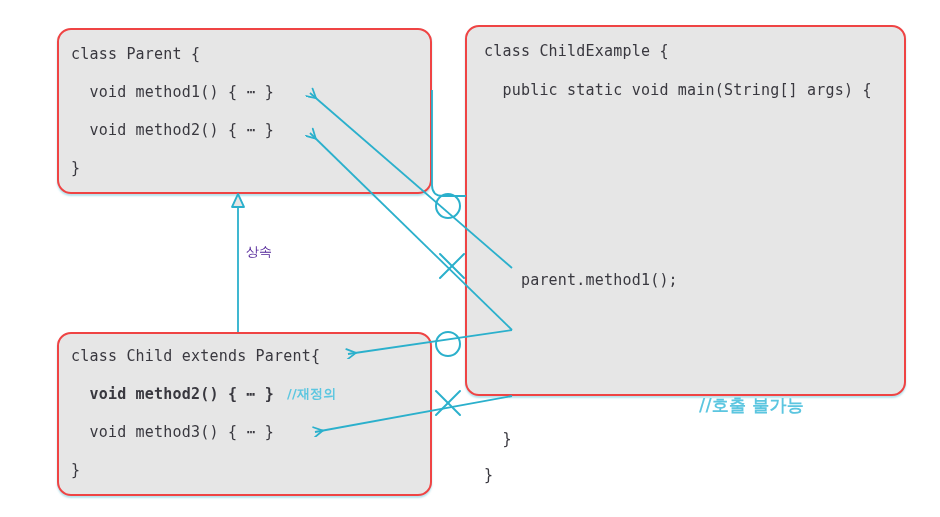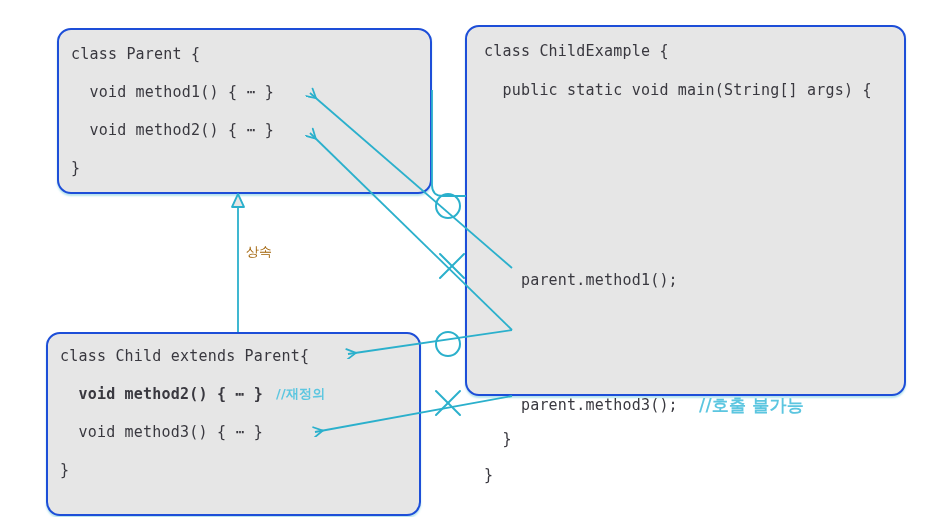--- a/index.html
+++ b/index.html
@@ -8,43 +8,43 @@
     background:#ffffff;
     font-family:"DejaVu Sans Mono","Liberation Mono",monospace;
     overflow:hidden;
     position:relative;
   }
   #stage{position:absolute;left:0;top:0;width:940px;height:517px;}
 
   .code-box{
     position:absolute;
     background:#e6e6e6;
-    border:2px solid #1d4ed8;
+    border:2px solid #ef4444;
     border-radius:14px;
     box-sizing:border-box;
     box-shadow:0 2px 2px rgba(43,176,204,.35);
   }
   #parent-box{left:57px;top:28px;width:375px;height:166px;}
-  #child-box{left:46px;top:332px;width:375px;height:184px;}
+  #child-box{left:57px;top:332px;width:375px;height:164px;}
   #example-box{left:465px;top:25px;width:441px;height:371px;}
 
   .code-line{
     position:absolute;
     color:#39383f;
     font-size:15px;
     line-height:16px;
     white-space:pre;
     letter-spacing:.2px;
   }
   .code-line.bold{font-weight:bold;}
   .comment{color:#5cc6e0;font-weight:bold;}
 
   .edge-label{
     position:absolute;
-    color:#a16207;
+    color:#4c1d95;
     font-size:13px;
     font-family:"DejaVu Sans","Liberation Sans",sans-serif;
     white-space:pre;
   }
 
   svg#wires{position:absolute;left:0;top:0;width:940px;height:517px;pointer-events:none;}
 </style>
 </head>
 <body>
 
@@ -62,21 +62,20 @@
     <div class="code-line bold" style="left:12px;top:52px;">  void method2() { ⋯ }</div>
     <div class="code-line comment" style="left:228px;top:52px;font-family:'DejaVu Sans','Liberation Sans',sans-serif;font-size:13px;">//재정의</div>
     <div class="code-line" style="left:12px;top:90px;">  void method3() { ⋯ }</div>
     <div class="code-line" style="left:12px;top:128px;">}</div>
   </div>
 
   <div class="code-box" id="example-box">
     <div class="code-line" style="left:17px;top:16px;">class ChildExample {</div>
     <div class="code-line" style="left:17px;top:55px;">  public static void main(String[] args) {</div>
     <div class="code-line" style="left:17px;top:245px;">    parent.method1();</div>
-    <div class="code-line" style="left:17px;top:370px;">    parent.method3();</div>
     <div class="code-line comment" style="left:232px;top:370px;font-family:'DejaVu Sans','Liberation Sans',sans-serif;font-size:17px;">//호출 불가능</div>
     <div class="code-line" style="left:17px;top:404px;">  }</div>
     <div class="code-line" style="left:17px;top:440px;">}</div>
   </div>
 
   <div class="edge-label" style="left:246px;top:243px;">상속</div>
 
   <svg id="wires" viewBox="0 0 940 517" xmlns="http://www.w3.org/2000/svg">
     <defs>
       <marker id="arrowOpen" markerWidth="12" markerHeight="12" refX="9" refY="5" orient="auto" markerUnits="userSpaceOnUse">

